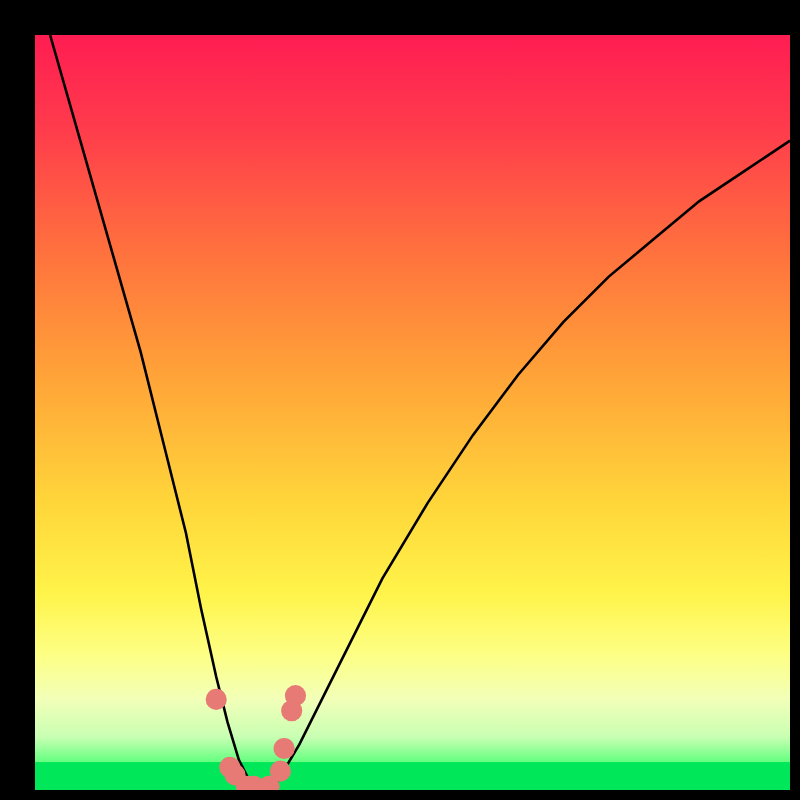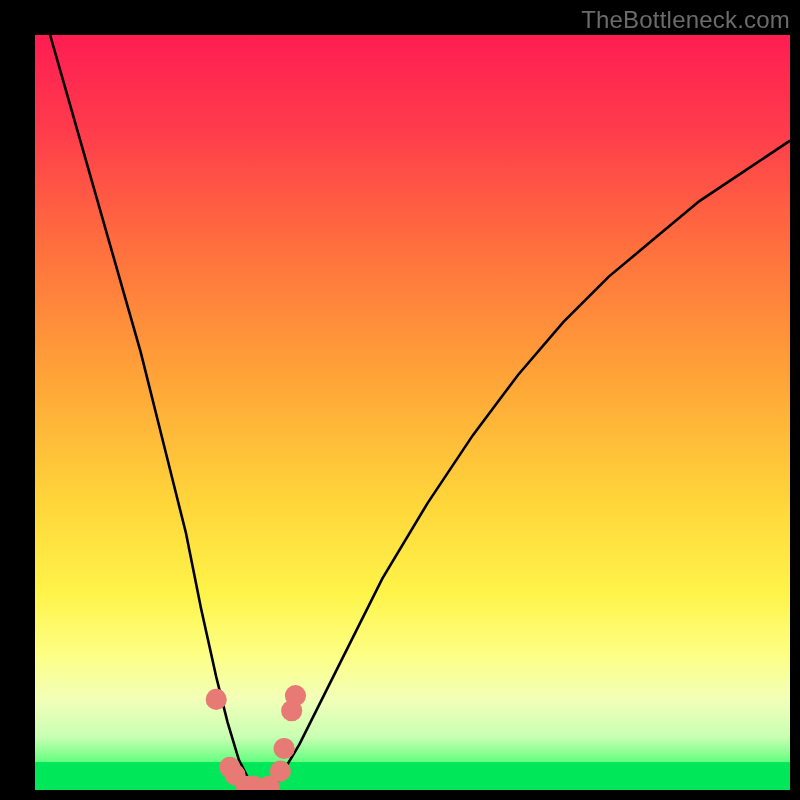--- a/index.html
+++ b/index.html
@@ -41,21 +41,20 @@
     font-size: 24px;
     letter-spacing: 0.2px;
     font-weight: 400;
   }
 </style>
 </head>
 <body>
 
 <div class="frame">
 
-  <div class="watermark">TheBottleneck.com</div>
 
   <div class="plot-area">
 
     <svg class="gradient" viewBox="0 0 100 100" preserveAspectRatio="none">
       <defs>
         <linearGradient id="bg" x1="0" y1="0" x2="0" y2="1">
             <stop offset="0%" stop-color="#ff1d52"></stop>
             <stop offset="12%" stop-color="#ff3a4c"></stop>
             <stop offset="28.000000000000004%" stop-color="#ff6f3e"></stop>
             <stop offset="45%" stop-color="#ffa338"></stop>

